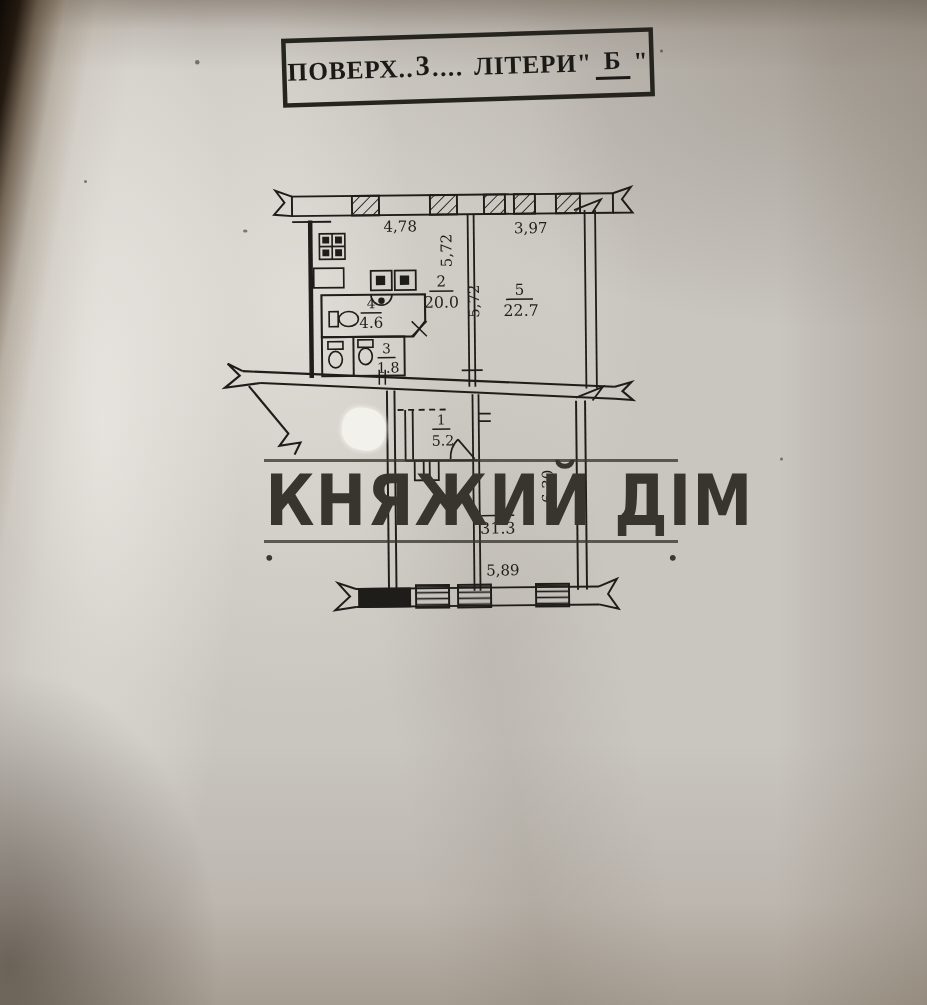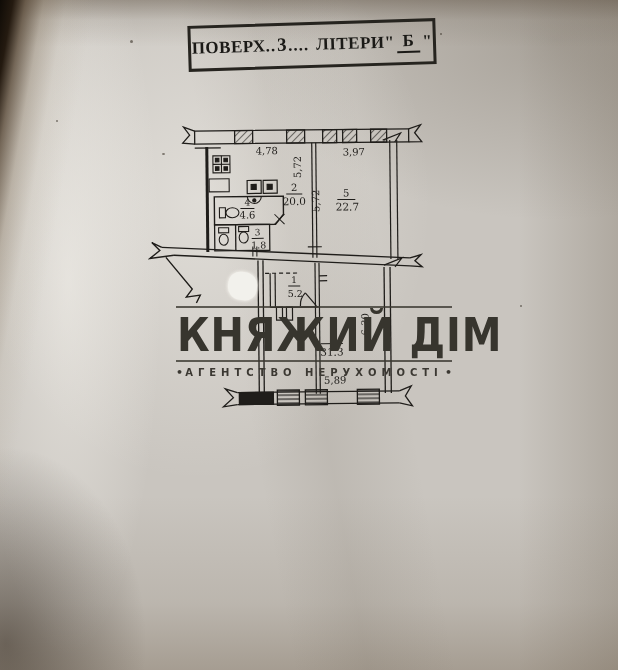--- a/index.html
+++ b/index.html
@@ -240,17 +240,16 @@
     <text x="183" y="246" font-size="10.5" text-anchor="middle">31.3</text>
   </svg>
 
   <div class="blob"></div>
 
   <div class="wm-line" style="top:306px"></div>
   <div class="wm-title">КНЯЖИЙ ДІМ</div>
   <div class="wm-line" style="top:360px"></div>
   <div class="wm-sub">
     <span class="blt">•</span>
-    <span class="txt">АГЕНТСТВО НЕРУХОМОСТІ</span>
     <span class="blt">•</span>
   </div>
 
 </div>
 
 </body></html>

